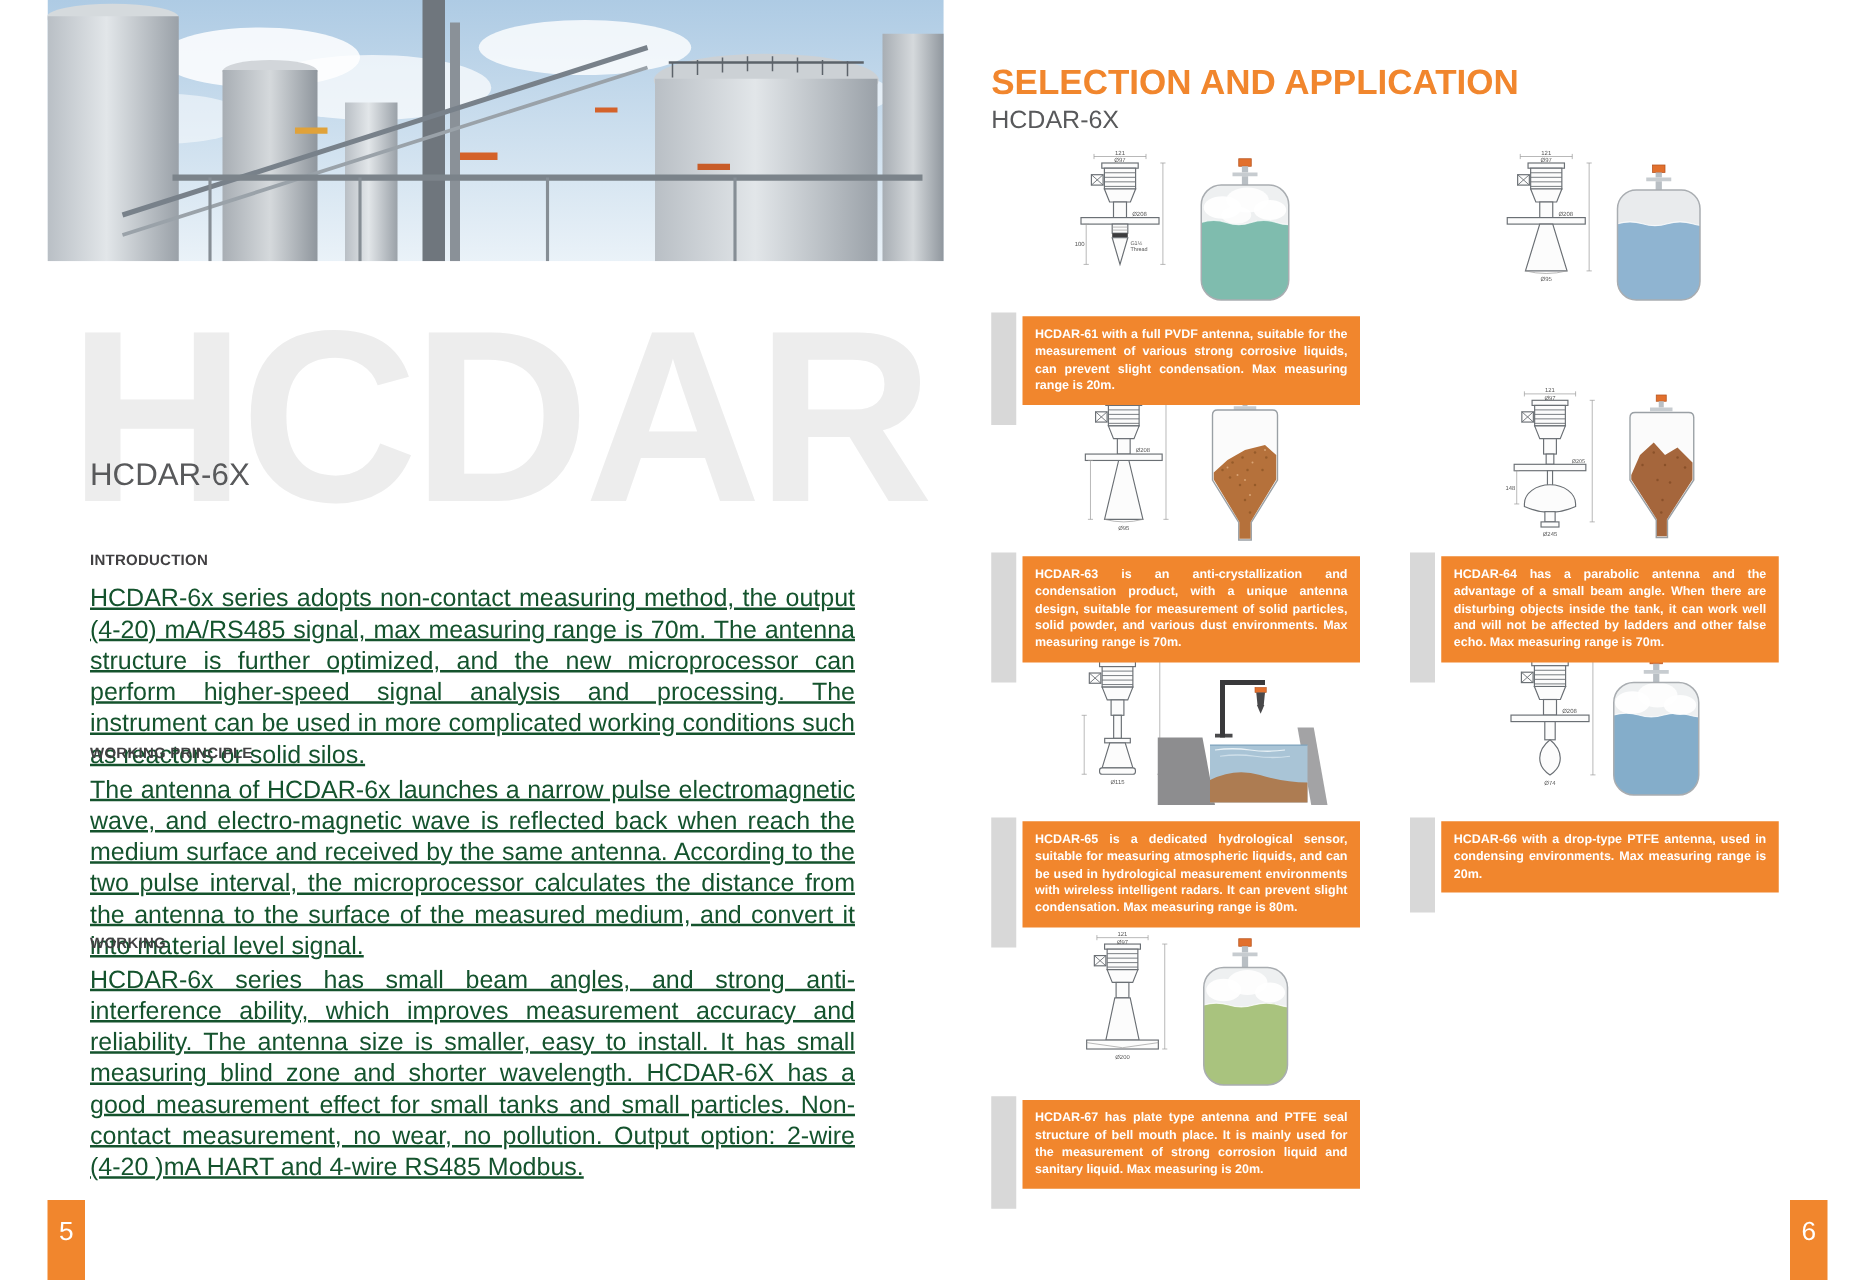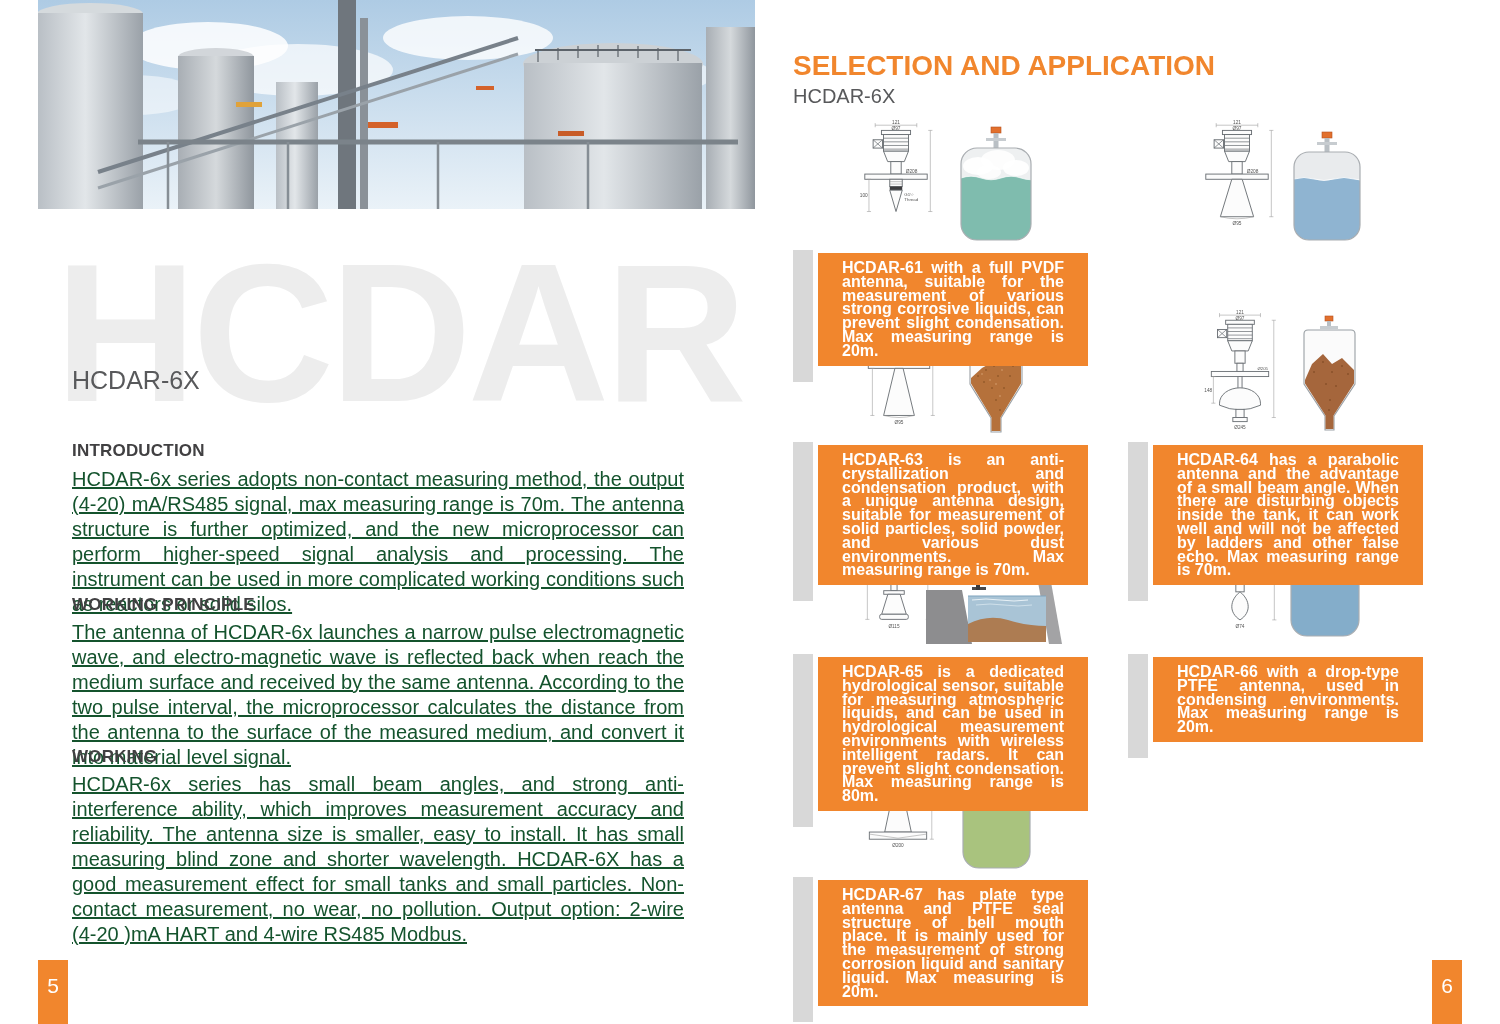--- a/index.html
+++ b/index.html
@@ -4,30 +4,30 @@
 <style>
   html,body{margin:0;padding:0;background:#ffffff;}
   #root{position:relative;width:1500px;height:1024px;background:#fff;overflow:hidden;
         font-family:"Liberation Sans","DejaVu Sans",sans-serif;color:#58595B;}
   .abs{position:absolute;}
 
   
   .watermark{font-size:196px;font-weight:bold;color:#EDEDED;line-height:1;letter-spacing:-4px;z-index:0;white-space:nowrap;}
   .main-title{font-size:41px;line-height:49px;font-weight:bold;color:#F1862D;z-index:2;}
   .main-sub{font-size:25px;color:#58595B;z-index:2;}
-  .sec-head{font-size:17px;font-weight:bold;color:#414042;letter-spacing:.2px;z-index:2;}
+  .sec-head{font-size:12px;font-weight:bold;color:#414042;letter-spacing:.2px;z-index:2;}
   .sec-body{width:612px;font-size:20px;line-height:25px;color:#14532d;text-align:justify;z-index:2;text-decoration:underline;}
 
   
   .sel-head{font-size:28px;font-weight:bold;color:#F1862D;}
   .sel-sub{font-size:20px;color:#58595B;}
   .pbox{width:295px;}
   .gbar{position:absolute;left:0;top:-3px;bottom:-16px;width:20px;background:#D8D8D8;}
-  .obox{margin-left:25px;background:#F1862D;color:#fff;font-weight:bold;font-size:16px;
-        line-height:13.8px;padding:8px 24px;text-align:justify;}
+  .obox{margin-left:25px;background:#F1862D;color:#fff;font-weight:bold;font-size:10px;
+        line-height:13.8px;padding:8px 10px;text-align:justify;}
 
   .pnum{position:absolute;width:30px;height:64px;background:#F1862D;color:#fff;font-size:21px;
         display:flex;align-items:flex-start;justify-content:center;padding-top:14px;box-sizing:border-box;}
 
   
   .ln{fill:#fcfcfc;stroke:#6a6f74;stroke-width:.9;}
   .lnf{fill:none;stroke:#6a6f74;stroke-width:.7;}
   .dim{stroke:#9b9b9b;stroke-width:.55;fill:none;}
   .dt{font-size:4.6px;fill:#555;text-anchor:middle;}
   .dtl{font-size:4.2px;fill:#555;text-anchor:start;}

